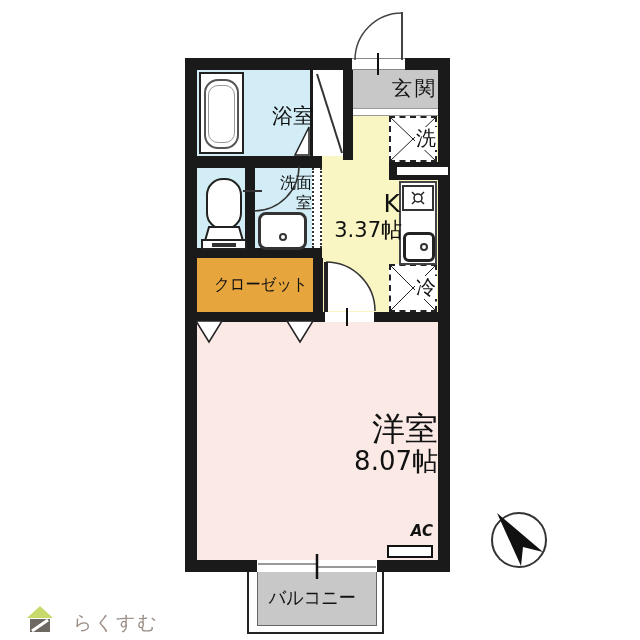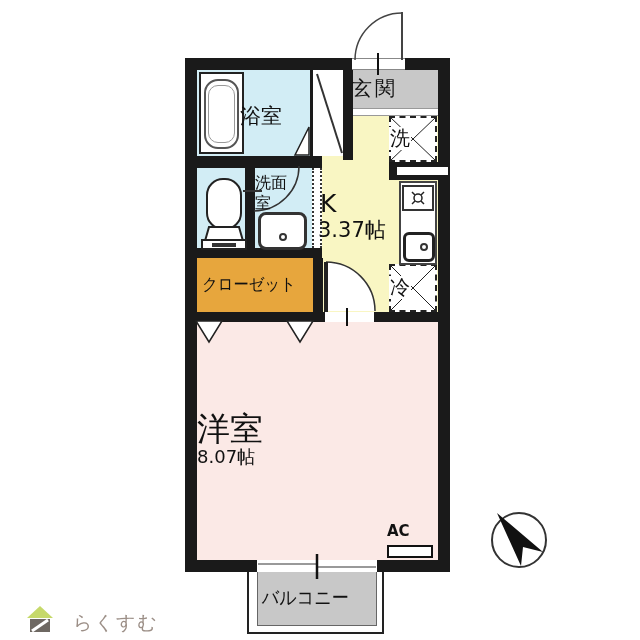--- a/index.html
+++ b/index.html
@@ -10,21 +10,21 @@
   .wet{background:var(--wet);}
   .yellow{background:var(--kitchen);}
   .orange{background:var(--closet);}
   .pink{background:var(--bedroom);}
   .gray{background:var(--gray);}
   .wall{background:var(--wall);z-index:2;}
   .gap{background:#ffffff;z-index:2;}
   .fixture{z-index:3;background:#ffffff;}
   .dashedbox{border:2px dashed #222;background:#ffffff;z-index:3;}
   svg.overlay{position:absolute;left:0;top:0;z-index:4;}
-  .label{z-index:5;color:#111;text-align:left;line-height:1.15;}
+  .label{z-index:5;color:#111;text-align:right;line-height:1.15;}
   .label span{display:inline-block;}
   .halo{background:#ffffff;padding:0 1px;}
   .logo-text{color:var(--logo-text);letter-spacing:2px;}
 </style>
 </head>
 <body>
 
 <div class="abs room wet" style="left:197px;top:70px;width:113px;height:86px;"></div>
 <div class="abs room gray" style="left:352px;top:70px;width:86px;height:38px;"></div>
 <div class="abs room" style="left:352px;top:108px;width:86px;height:8px;background:#fff;border-top:1px solid #999;border-bottom:1px solid #999;z-index:1;"></div>
@@ -141,18 +141,18 @@
 <div class="abs label" style="left:240px;top:104px;width:74px;font-size:21px;"><span>浴室</span></div>
 <div class="abs label" style="left:352px;top:77px;width:86px;font-size:20px;letter-spacing:3px;"><span>玄関</span></div>
 <div class="abs label" style="left:255px;top:173px;width:57px;font-size:16px;line-height:20px;">
   <span>洗面</span><br>
   <span>室</span>
 </div>
 <div class="abs label" style="left:320px;top:190px;width:80px;font-size:25px;"><span>K</span></div>
 <div class="abs label" style="left:318px;top:218px;width:84px;font-size:21px;"><span>3.37帖</span></div>
 <div class="abs label" style="left:197px;top:275px;width:116px;font-size:17px;"><span style="transform:scaleX(.9);">クローゼット</span></div>
 <div class="abs label" style="left:197px;top:410px;width:241px;font-size:33px;"><span>洋室</span></div>
-<div class="abs label" style="left:197px;top:447px;width:241px;font-size:18px;"><span>8.07帖</span></div>
+<div class="abs label" style="left:197px;top:447px;width:241px;font-size:26px;"><span>8.07帖</span></div>
 <div class="abs label" style="left:389px;top:127px;width:48px;font-size:20px;"><span class="halo">洗</span></div>
 <div class="abs label" style="left:389px;top:276px;width:48px;font-size:20px;"><span class="halo">冷</span></div>
-<div class="abs label" style="left:387px;top:523px;width:46px;font-size:15px;font-weight:bold;"><span>AC</span></div>
+<div class="abs label" style="left:387px;top:523px;width:46px;font-size:15px;font-weight:bold;font-style:italic;"><span>AC</span></div>
 <div class="abs label" style="left:257px;top:587px;width:104px;font-size:19px;"><span style="transform:scaleX(.9);">バルコニー</span></div>
 <div class="abs label logo-text" style="left:73px;top:612px;width:120px;font-size:19px;text-align:left;"><span>らくすむ</span></div>
 
 </body></html>

